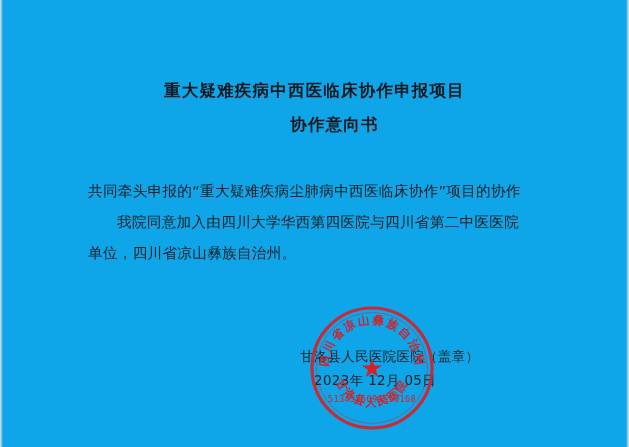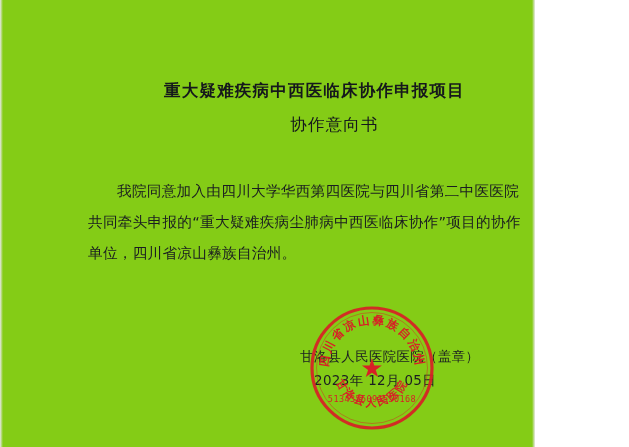--- a/index.html
+++ b/index.html
@@ -8,23 +8,23 @@
   }
   body {
     width: 629px;
     height: 447px;
     background: #ffffff;
     font-family: "DejaVu Sans", "Liberation Sans", sans-serif;
     overflow: hidden;
   }
   .page {
     position: relative;
-    width: 535px;
+    width: 629px;
     height: 447px;
-    background: #84cc16;
+    background: #0ea5e9;
     box-sizing: border-box;
   }
   .doc-body {
     position: absolute;
     left: 0;
     top: 0;
     width: 629px;
     height: 447px;
   }
   .title-block {
@@ -37,21 +37,21 @@
   .title-line {
     font-family: "DejaVu Sans", "Liberation Sans", sans-serif;
     font-weight: bold;
     font-size: 16.5px;
     letter-spacing: 1.2px;
     color: #15181c;
     line-height: 34px;
   }
   .title-line-2 {
     font-family: "DejaVu Sans", "Liberation Sans", sans-serif;
-    font-weight: normal;
+    font-weight: bold;
     font-size: 16.5px;
     letter-spacing: 1.2px;
     color: #15181c;
     line-height: 34px;
     margin-left: 40px;
   }
   .para {
     position: absolute;
     left: 88px;
     top: 175px;
@@ -119,22 +119,22 @@
   <div class="edge-shadow-right"></div>
 
   <div class="doc-body">
 
     <div class="title-block">
       <div class="title-line">重大疑难疾病中西医临床协作申报项目</div>
       <div class="title-line-2">协作意向书</div>
     </div>
 
     <div class="para">
+      <div class="para-line">共同牵头申报的“重大疑难疾病尘肺病中西医临床协作”项目的协作</div>
       <div class="para-line indent">我院同意加入由四川大学华西第四医院与四川省第二中医医院</div>
-      <div class="para-line">共同牵头申报的“重大疑难疾病尘肺病中西医临床协作”项目的协作</div>
       <div class="para-line">单位，四川省凉山彝族自治州。</div>
     </div>
 
     <div class="sign-block">
       <div class="sign-line">甘洛县人民医院医院（盖章）</div>
       <div class="sign-line date">2023年 12月 05日</div>
     </div>
 
     <div class="stamp">
       <svg width="128" height="128" viewBox="0 0 128 128" aria-hidden="true">

